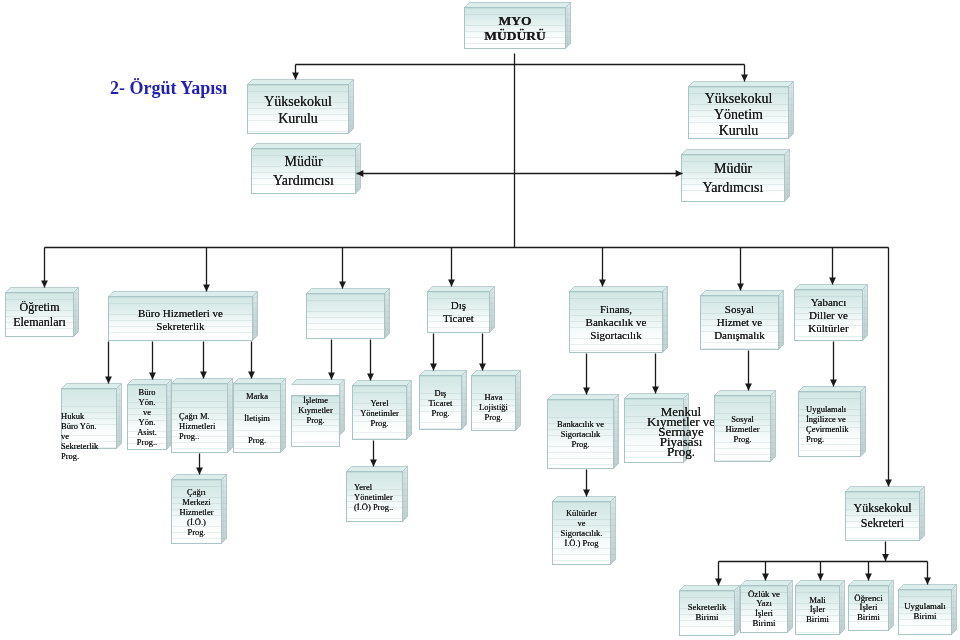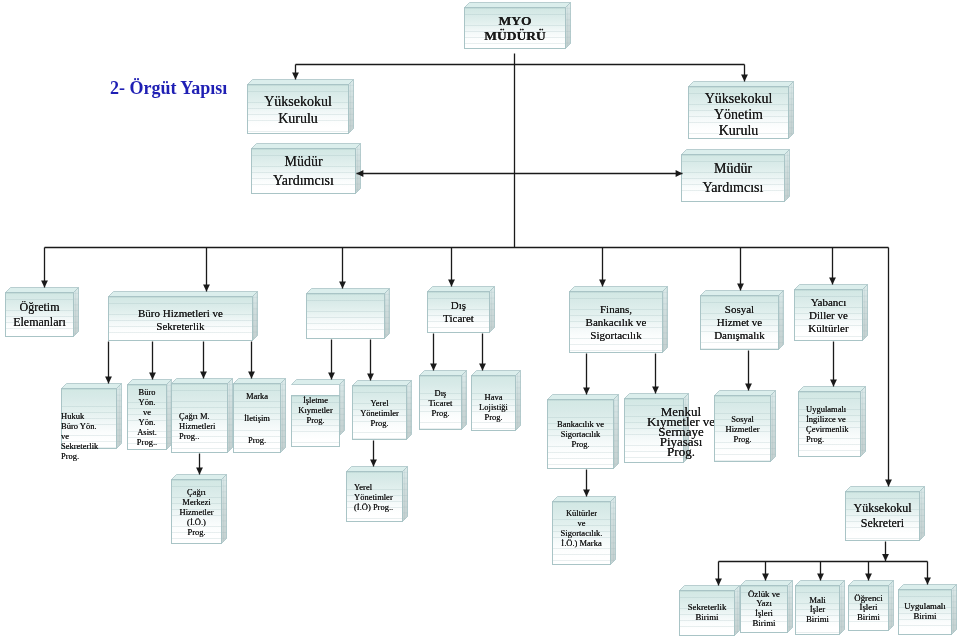--- a/index.html
+++ b/index.html
@@ -460,21 +460,21 @@
       <svg width="64" height="69" class="top">
         <path d="M0.5,5.5 L5.5,0.5 L63.5,0.5 L58.5,5.5 Z" fill="#dbeeec" stroke="#a9c4c6" stroke-width="0.8"></path>
         <path d="M58.5,5.5 L63.5,0.5 L63.5,63.5 L58.5,68.5 Z" fill="url(#sidegrad)" stroke="#a9c4c6" stroke-width="0.8"></path>
         <path d="M58.5,5.5 L63.5,0.5 L63.5,63.5 L58.5,68.5 Z" fill="url(#sidehatch)" stroke="none"></path>
       </svg>
       <div class="front" style="width: 59px; height: 64px;"></div>
       <div class="lbl" style="width: 59px; height: 64px; top: 0px; font-size: 8.5px; line-height: 10px;">
         <span>Kültürler</span>
         <span>ve</span>
         <span>Sigortacılık.</span>
-        <span>İ.Ö.) Marka</span>
+        <span>İ.Ö.) Prog</span>
       </div>
     </div>
     <div class="box" style="left: 845px; top: 486px; width: 80px; height: 55px;">
       <svg width="80" height="55" class="top">
         <path d="M0.5,5.5 L5.5,0.5 L79.5,0.5 L74.5,5.5 Z" fill="#dbeeec" stroke="#a9c4c6" stroke-width="0.8"></path>
         <path d="M74.5,5.5 L79.5,0.5 L79.5,49.5 L74.5,54.5 Z" fill="url(#sidegrad)" stroke="#a9c4c6" stroke-width="0.8"></path>
         <path d="M74.5,5.5 L79.5,0.5 L79.5,49.5 L74.5,54.5 Z" fill="url(#sidehatch)" stroke="none"></path>
       </svg>
       <div class="front" style="width: 75px; height: 50px;"></div>
       <div class="lbl" style="width: 75px; height: 50px; top: 5px; font-size: 12px; line-height: 15.5px;">

